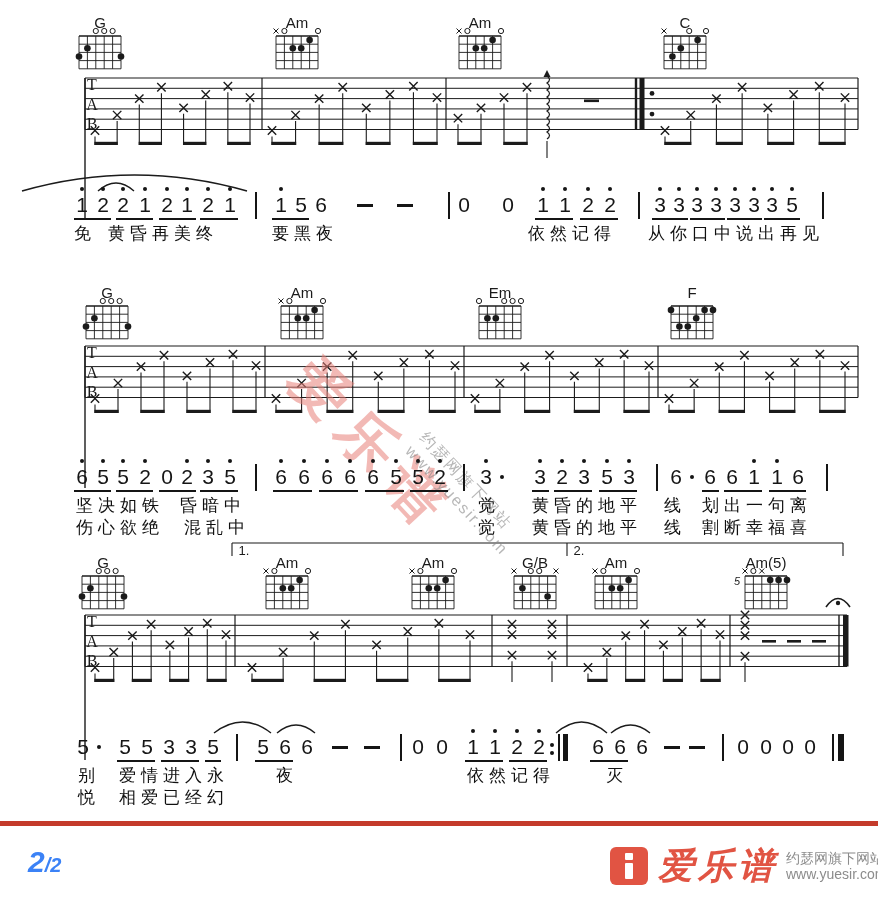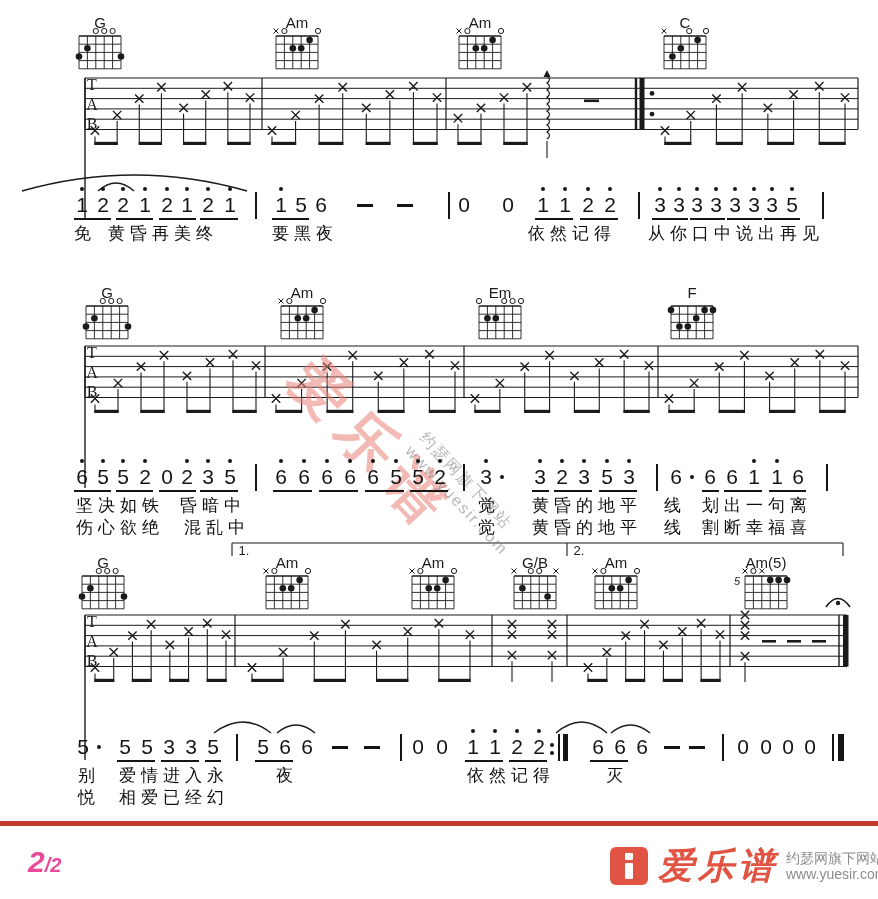--- a/index.html
+++ b/index.html
@@ -15,21 +15,21 @@
   .ndash{position:absolute;width:16px;height:2.6px;background:#151515;}
   .nunder{position:absolute;height:1.8px;background:#151515;}
   .lyric{position:absolute;font-size:17px;letter-spacing:5px;white-space:nowrap;color:#101010;}
   .wm-brand{position:absolute;left:328px;top:342px;transform:rotate(47deg);transform-origin:0 0;
             font-size:58px;letter-spacing:12px;color:rgba(232,128,120,0.55);font-weight:bold;
             pointer-events:none;white-space:nowrap;}
   .wm-sub{position:absolute;left:430px;top:428px;transform:rotate(47deg);transform-origin:0 0;
           font-size:16px;letter-spacing:2px;color:rgba(135,135,135,0.6);pointer-events:none;
           line-height:20px;white-space:nowrap;}
   .divider{position:absolute;left:0;top:821px;width:878px;height:5px;background:#c43b2b;}
-  .pagenum{position:absolute;left:28px;top:845px;color:#ec4899;font-style:italic;font-weight:bold;}
+  .pagenum{position:absolute;left:28px;top:845px;color:#3b82f6;font-style:italic;font-weight:bold;}
   .pn-big{font-size:30px;}
   .pn-small{font-size:20px;}
   .logo{position:absolute;left:610px;top:844px;height:44px;display:flex;align-items:center;}
   .logo-icon{position:relative;width:38px;height:38px;border-radius:6px;background:#e15443;flex:0 0 auto;}
   .li-dot{position:absolute;left:15px;top:6px;width:8px;height:7px;background:#fff;border-radius:1px;}
   .li-bar{position:absolute;left:15px;top:16px;width:8px;height:16px;background:#fff;border-radius:1px;}
   .logo-brand{font-size:36px;color:#e15443;font-style:italic;font-weight:bold;margin-left:10px;
               letter-spacing:4px;white-space:nowrap;}
   .logo-sub{margin-left:8px;color:#8c8c8c;font-size:14px;line-height:16px;white-space:nowrap;}
 </style>

